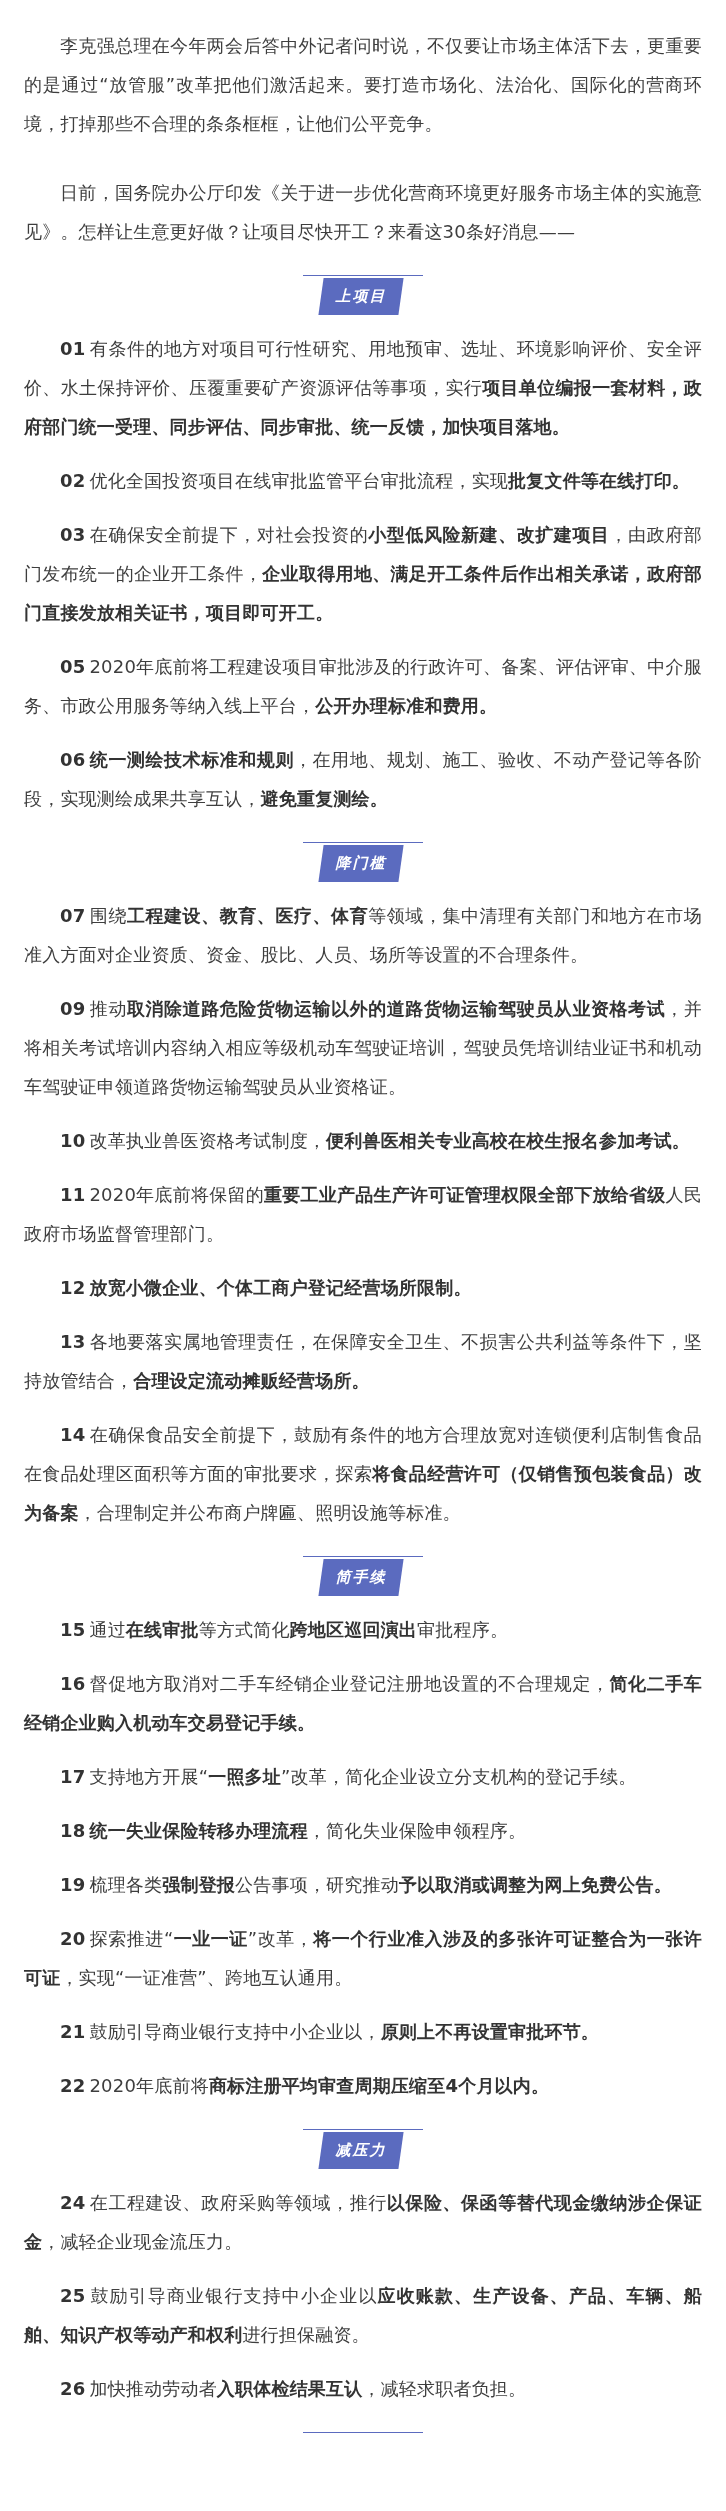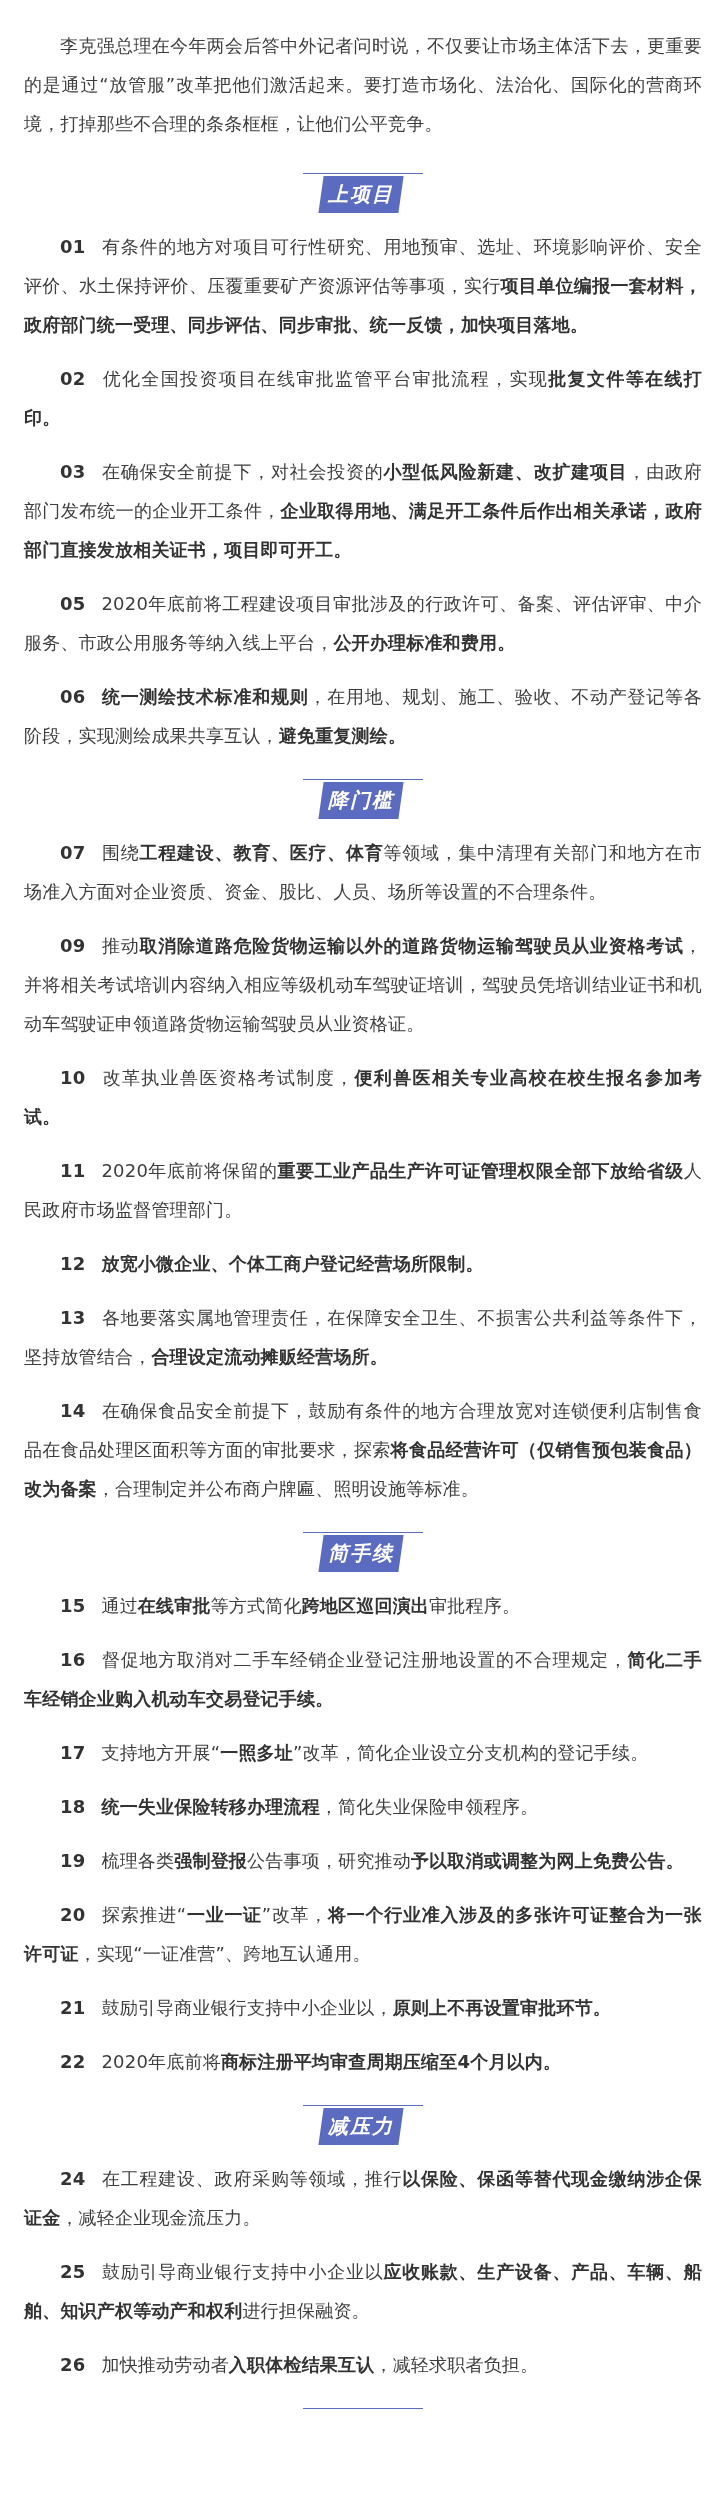--- a/index.html
+++ b/index.html
@@ -17,21 +17,21 @@
     font-size: 18px;
     line-height: 39px;
     margin: 0 0 15px 0;
     text-indent: 2em;
     text-align: justify;
     letter-spacing: 0.2px;
   }
   .para.intro { margin-bottom: 30px; }
   .para.intro2 { margin-bottom: 22px; }
   .para b, .para strong { font-weight: bold; color: #333; }
-  .num { font-weight: bold; color: #333; margin-right: 16px; }
+  .num { font-weight: bold; color: #333; margin-right: 4px; }
   .section-head {
     position: relative;
     width: 120px;
     height: 40px;
     margin: 24px auto 14px auto;
   }
   .section-head .topline {
     position: absolute;
     top: 0; left: 0;
     width: 120px; height: 1px;
@@ -44,33 +44,34 @@
     background: #5b6bbf;
     transform: skewX(-8deg);
   }
   .section-head .label {
     position: absolute;
     top: 3px; left: 18px;
     width: 80px; height: 37px;
     line-height: 37px;
     text-align: center;
     color: #ffffff;
-    font-size: 20px;
+    font-size: 15px;
     font-weight: bold;
     font-style: italic;
     letter-spacing: 2px;
     border-radius: 18px;
   }
 </style>
 </head>
 <body>
 
 <div class="article">
   <div id="intro">
       <p class="para intro"><span>李克强总理在今年两会后答中外记者问时说，不仅要让市场主体活下去，更重要的是通过“放管服”改革把他们激活起来。要打造市场化、法治化、国际化的营商环境，打掉那些不合理的条条框框，让他们公平竞争。</span></p>
+      <p class="para intro2"><span>日前，国务院办公厅印发《关于进一步优化营商环境更好服务市场主体的实施意见》。怎样让生意更好做？让项目尽快开工？来看这30条好消息——</span></p>
     </div>
   <div id="sections">
       <div class="section-head">
         <div class="topline"></div>
         <div class="band"></div>
         <div class="label">上项目</div>
       </div>
       <p class="para"><span class="num">01</span><span>有条件的地方对项目可行性研究、用地预审、选址、环境影响评价、安全评价、水土保持评价、压覆重要矿产资源评估等事项，实行</span><b>项目单位编报一套材料，政府部门统一受理、同步评估、同步审批、统一反馈，加快项目落地。</b></p>
       <p class="para"><span class="num">02</span><span>优化全国投资项目在线审批监管平台审批流程，实现</span><b>批复文件等在线打印。</b></p>
       <p class="para"><span class="num">03</span><span>在确保安全前提下，对社会投资的</span><b>小型低风险新建、改扩建项目</b><span>，由政府部门发布统一的企业开工条件，</span><b>企业取得用地、满足开工条件后作出相关承诺，政府部门直接发放相关证书，项目即可开工。</b></p>

